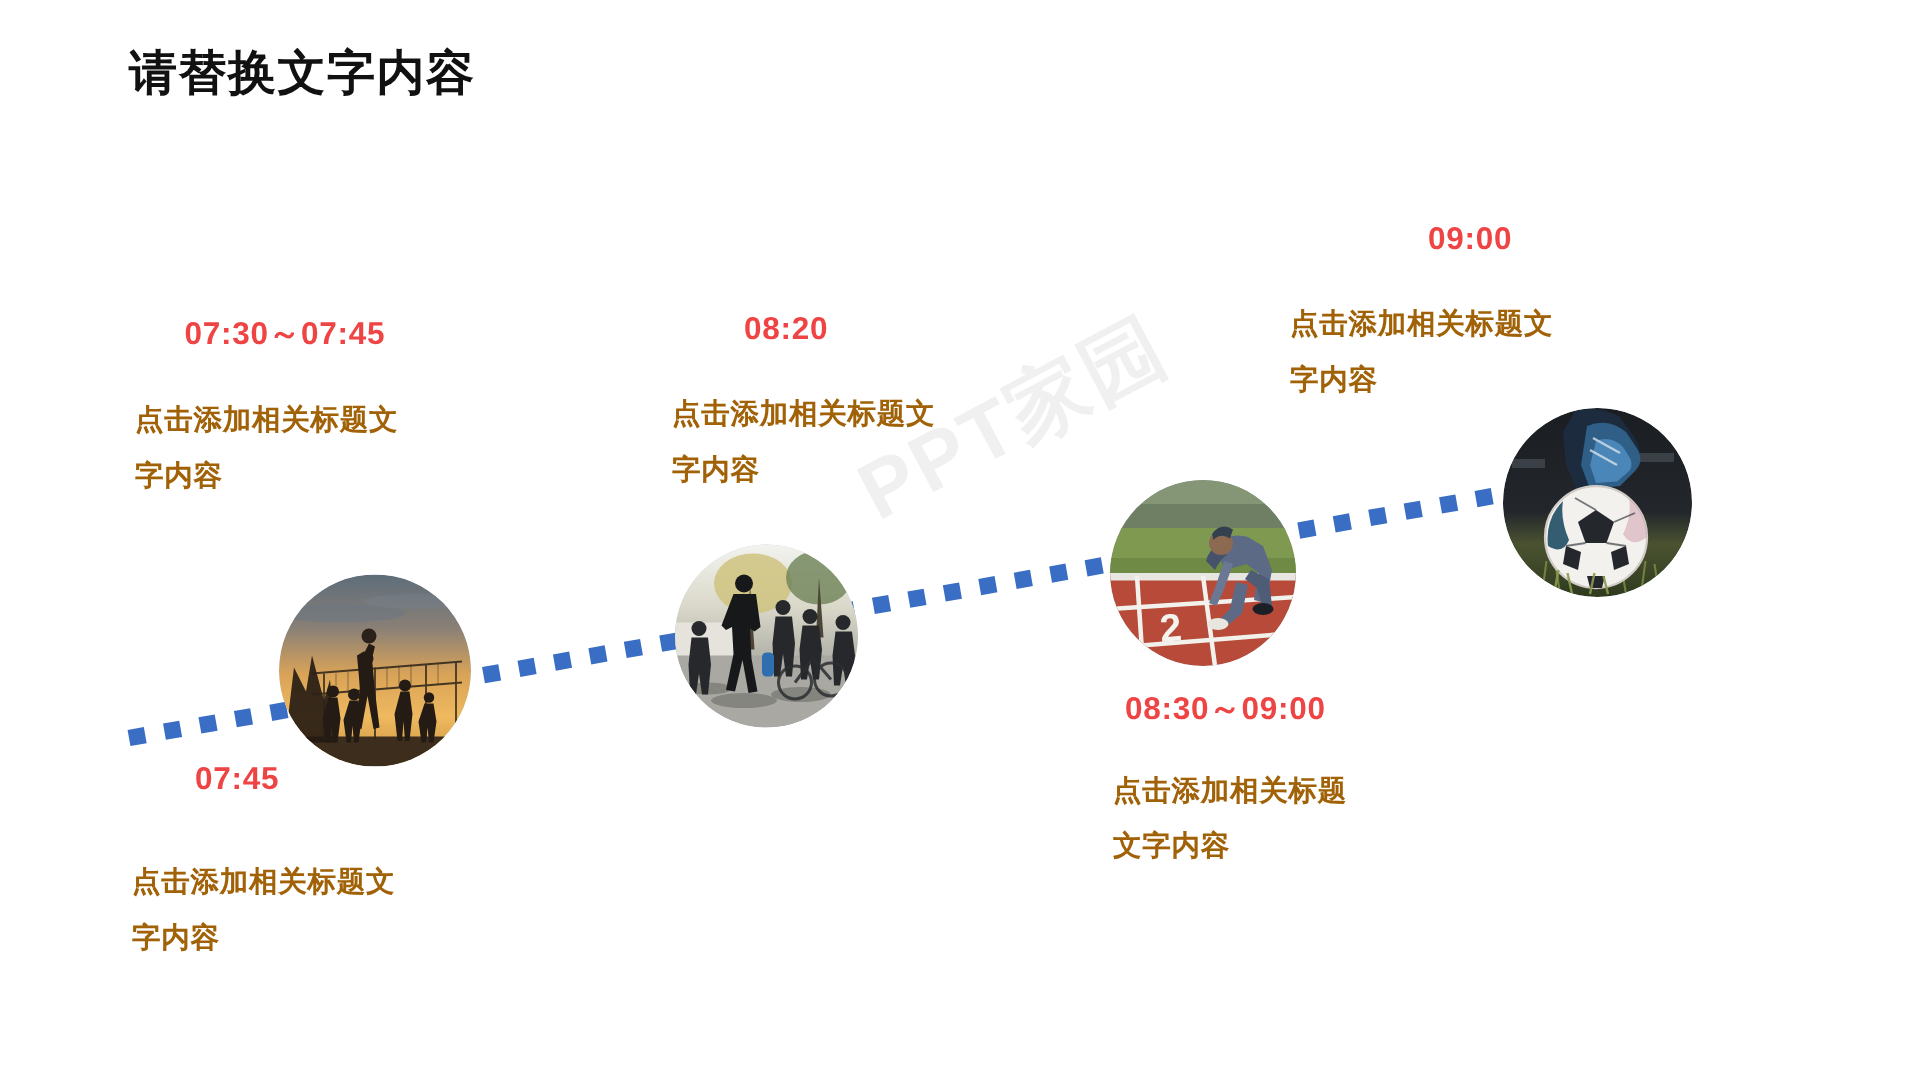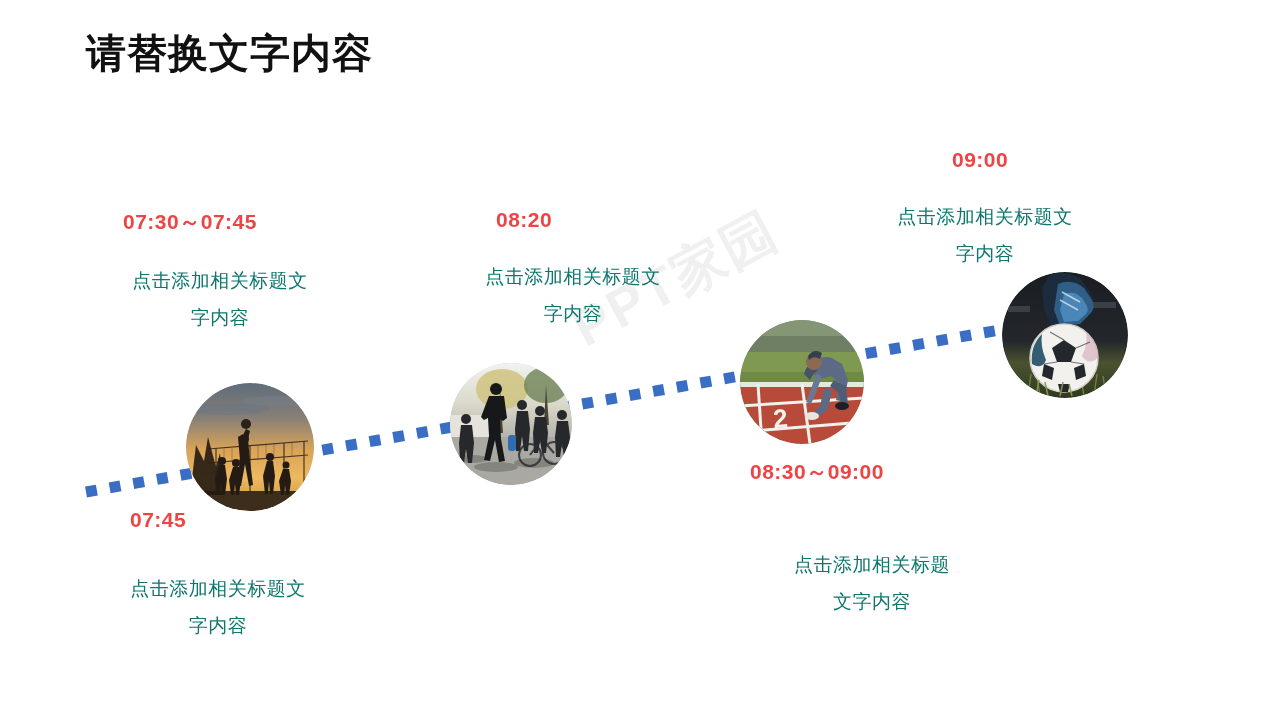--- a/index.html
+++ b/index.html
@@ -18,21 +18,21 @@
     height: 720px;
     background: #ffffff;
     overflow: hidden;
   }
 
   
   .slide-title {
     position: absolute;
     left: 86px;
     top: 28px;
-    font-size: 40px;
+    font-size: 32px;
     font-weight: bold;
     letter-spacing: 1px;
     color: #111111;
     white-space: nowrap;
     line-height: 1.25;
   }
 
   
   .watermark {
     position: absolute;
@@ -82,33 +82,32 @@
   .caption .time {
     font-size: 21px;
     font-weight: 600;
     color: #ef4444;
     letter-spacing: 0.5px;
     margin: 0 0 26px 0;
     white-space: nowrap;
   }
   .caption .body {
     font-size: 19px;
-    font-weight: 400;
-    color: #0f766e;
+    font-weight: 700;
+    color: #a16207;
     line-height: 1.95;
     letter-spacing: 0.5px;
     margin: 0;
-    text-align: center;
   }
   .cap1 { left: 90px;  top: 208px; width: 260px; }
   .cap1 .time { margin-left: 33px; }
   .cap2 { left: 448px; top: 208px; width: 250px; }
   .cap2 .time { margin-left: 48px; }
   .cap3 { left: 742px; top: 458px; width: 260px; }
-  .cap3 .time { margin-left: 8px; margin-bottom: 60px; }
+  .cap3 .time { margin-left: 8px; margin-bottom: 23px; }
   .cap4 { left: 860px; top: 148px; width: 250px; }
   .cap4 .time { margin-left: 92px; }
   .cap5 { left: 88px;  top: 508px; width: 260px; }
   .cap5 .time { margin-left: 42px; margin-bottom: 38px; }
 </style>
 </head>
 <body>
 
 <div id="slide">
 

